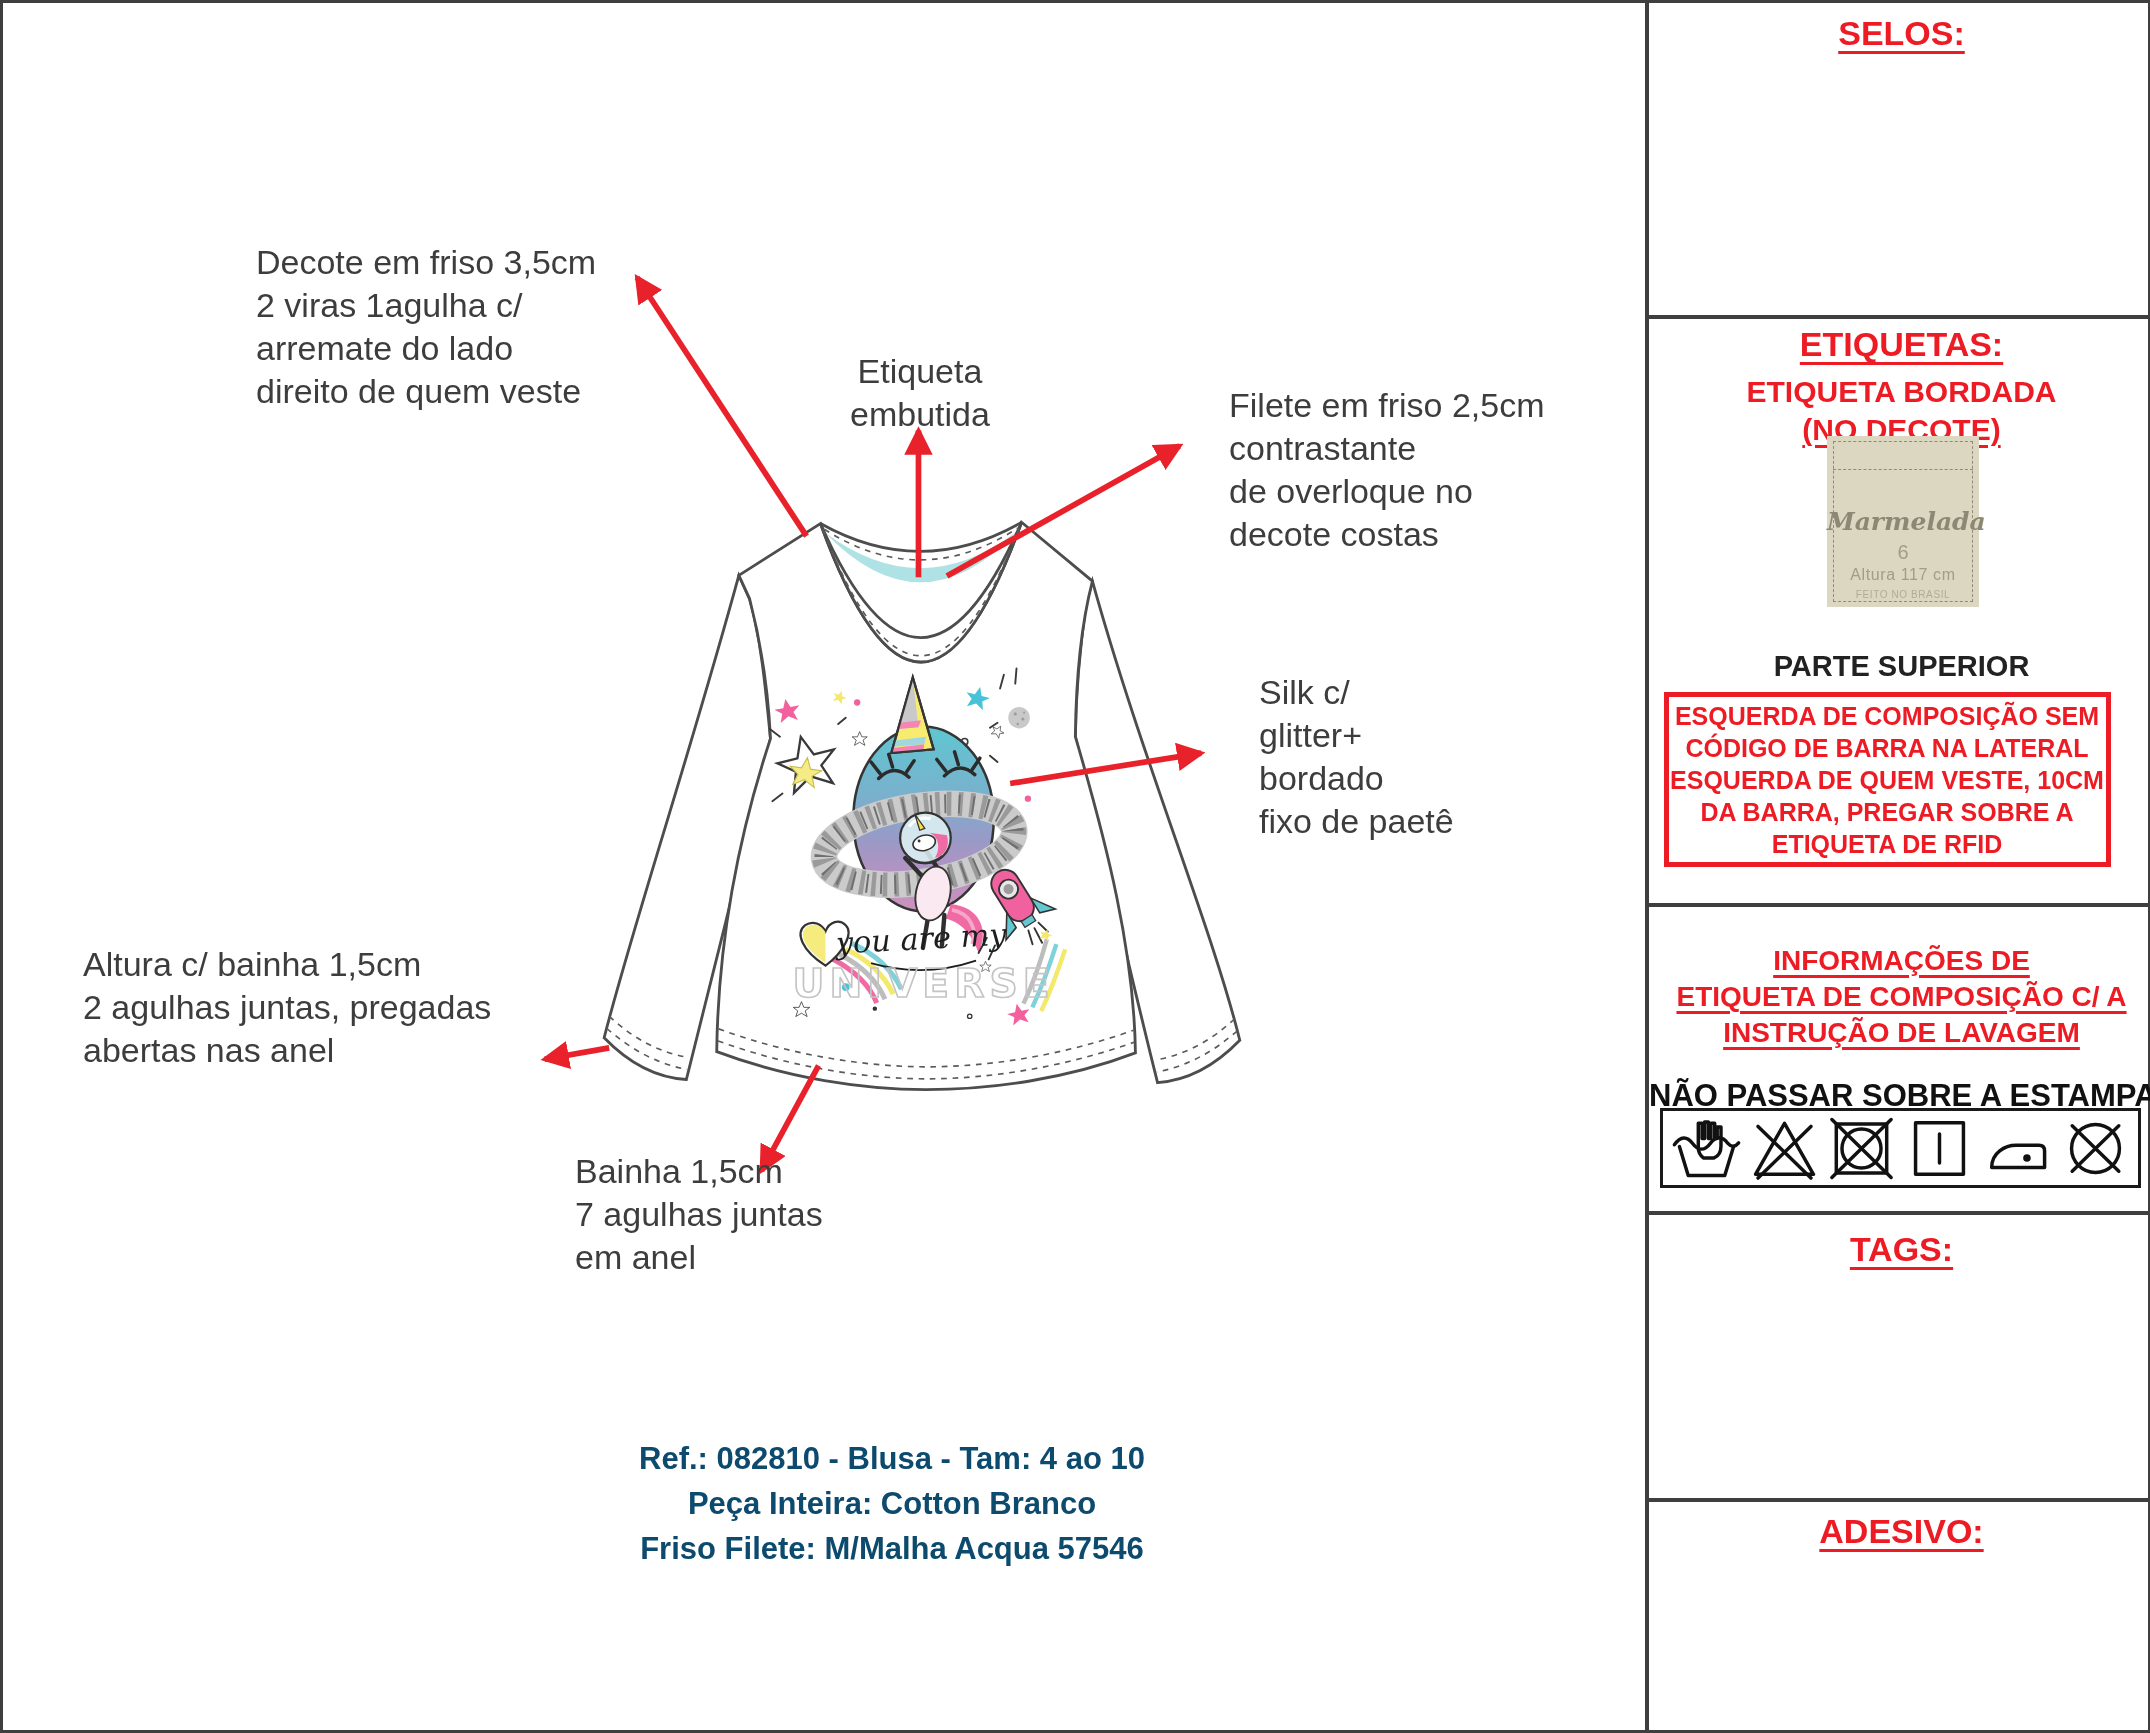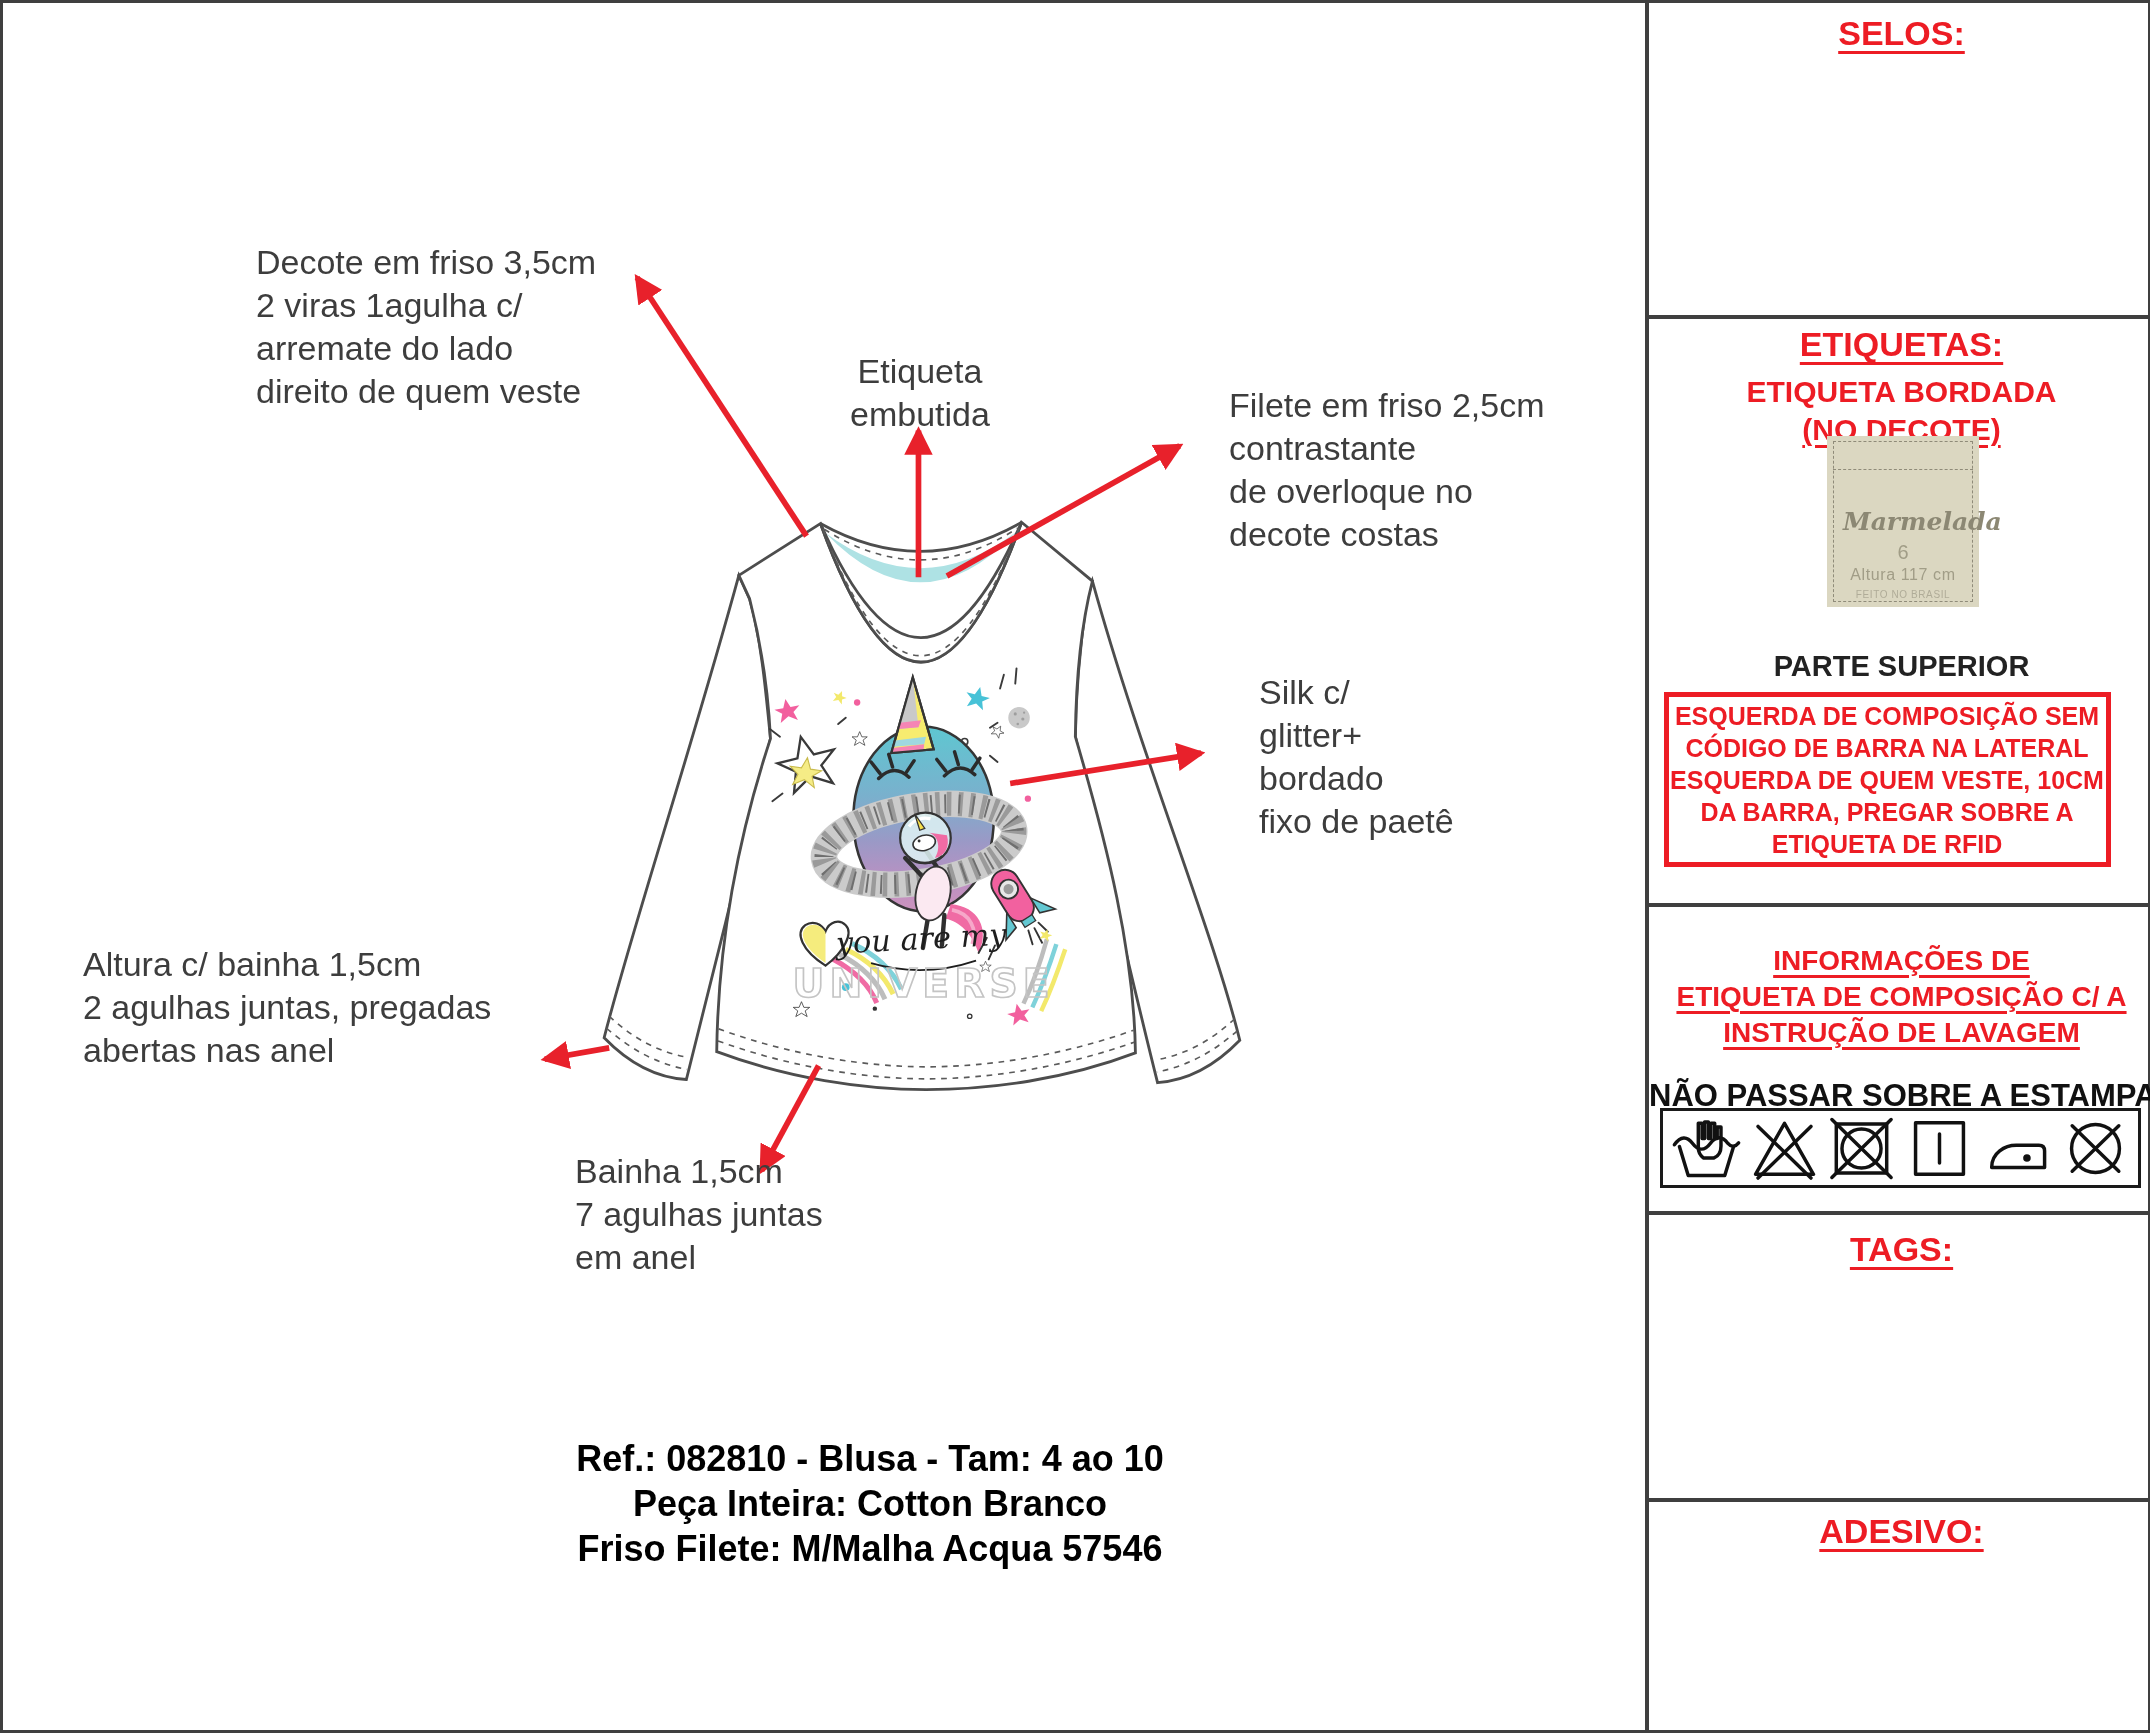--- a/index.html
+++ b/index.html
@@ -2,31 +2,31 @@
 <html style="font-size:10px"><head>
 <meta charset="utf-8">
 <style>
   html,body{margin:0;padding:0;background:#ffffff;}
   body{width:2151px;height:1733px;position:relative;font-family:"Liberation Sans",sans-serif;overflow:hidden;}
   .sheet{position:absolute;left:0;top:0;width:2151px;height:1733px;border:3.8px solid #3f3f3f;box-sizing:border-box;background:#fff;}
   .draw-area{position:absolute;left:0;top:0;width:1645px;height:1733px;}
   .svg-layer{position:absolute;left:0;top:0;width:2151px;height:1733px;pointer-events:none;}
   .ann{position:absolute;color:#3d3d3d;font-size:34px;line-height:43px;white-space:nowrap;}
   .ann.center{text-align:center;}
-  .product{position:absolute;left:519px;top:1433px;width:696px;text-align:center;font-weight:bold;color:#000000;font-size:36px;line-height:45px;white-space:nowrap;}
+  .product{position:absolute;left:541px;top:1433px;width:696px;text-align:center;font-weight:bold;color:#0c4a6e;font-size:31px;line-height:45px;white-space:nowrap;}
   .sidebar{position:absolute;left:1642px;top:0;width:509px;height:1733px;border-left:4.4px solid #3f3f3f;box-sizing:border-box;}
   .section{position:absolute;left:0;width:100%;box-sizing:border-box;}
   .sec-divider{position:absolute;left:0;width:100%;height:4.4px;background:#3f3f3f;}
   .sec-title{width:100%;text-align:center;font-weight:bold;color:#ed1c24;font-size:34px;text-decoration:underline;text-decoration-thickness:3.2px;text-underline-offset:6.3px;}
   .sec-sub{width:100%;text-align:center;font-weight:bold;color:#ed1c24;font-size:30px;line-height:38px;}
   .sec-sub.u{text-decoration:underline;text-decoration-thickness:2.5px;text-underline-offset:5px;}
   .swatch{position:absolute;left:178px;top:117px;width:152px;height:171px;background:#dbd7c1;box-sizing:border-box;}
   .swatch-inner{position:absolute;left:6.3px;top:5px;right:6.3px;bottom:5px;border:1.3px dashed #8f8b79;}
   .swatch-fold{position:absolute;left:6.3px;right:6.3px;top:33px;border-top:1.3px dashed #8f8b79;}
-  .swatch-brand{position:absolute;left:0;top:71px;width:100%;text-align:left;font-family:"DejaVu Serif",serif;font-style:italic;font-weight:bold;font-size:25px;color:#8c8874;margin-left:16px;}
+  .swatch-brand{position:absolute;left:0;top:71px;width:100%;text-align:left;font-family:"DejaVu Serif",serif;font-style:italic;font-weight:bold;font-size:25px;color:#8c8874;}
   .swatch-size{position:absolute;left:0;top:105px;width:100%;text-align:center;font-size:20px;color:#a19d87;}
   .swatch-h{position:absolute;left:0;top:130px;width:100%;text-align:center;font-size:16px;color:#a19d87;letter-spacing:0.6px;}
   .swatch-o{position:absolute;left:0;top:153px;width:100%;text-align:center;font-size:10px;color:#b0ac98;letter-spacing:0.6px;}
   .parte-sup{position:absolute;left:0;top:331px;width:100%;text-align:center;font-weight:bold;font-size:29px;color:#222;}
   .redbox{position:absolute;left:14.5px;top:373px;width:447px;height:175px;border:5px solid #ed1c24;box-sizing:border-box;display:flex;align-items:center;justify-content:center;}
   .redbox-text{width:100%;text-align:center;font-weight:bold;color:#ed1c24;font-size:25px;line-height:32px;white-space:nowrap;}
   .info-title{position:absolute;left:0;top:35px;width:100%;text-align:center;font-weight:bold;color:#ed1c24;font-size:28px;line-height:36px;}
   .info-title div{text-decoration:underline;text-decoration-thickness:2.5px;text-underline-offset:5px;}
   .warning{position:absolute;left:0;top:170px;width:100%;text-align:center;font-weight:bold;color:#111;font-size:31px;white-space:nowrap;z-index:2;}
   .icons-box{position:absolute;left:11.4px;top:200px;width:481px;height:80px;border:3.2px solid #1a1a1a;box-sizing:border-box;background:#fff;display:flex;align-items:center;justify-content:space-around;padding:0 3.8px;}

